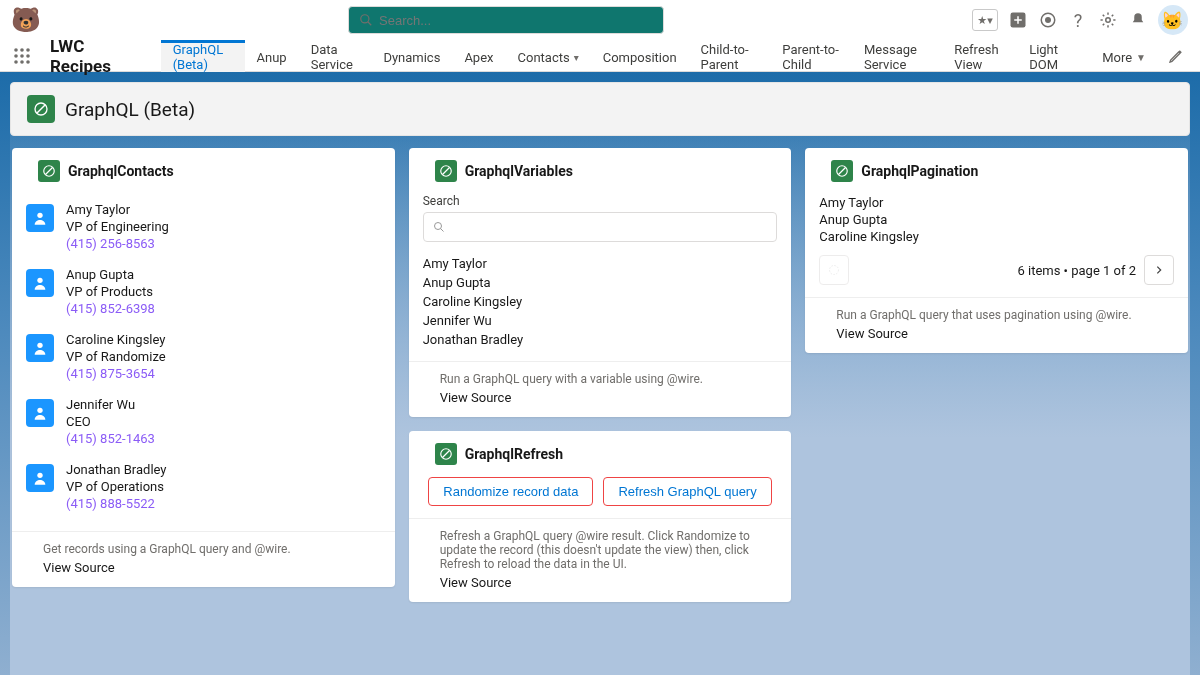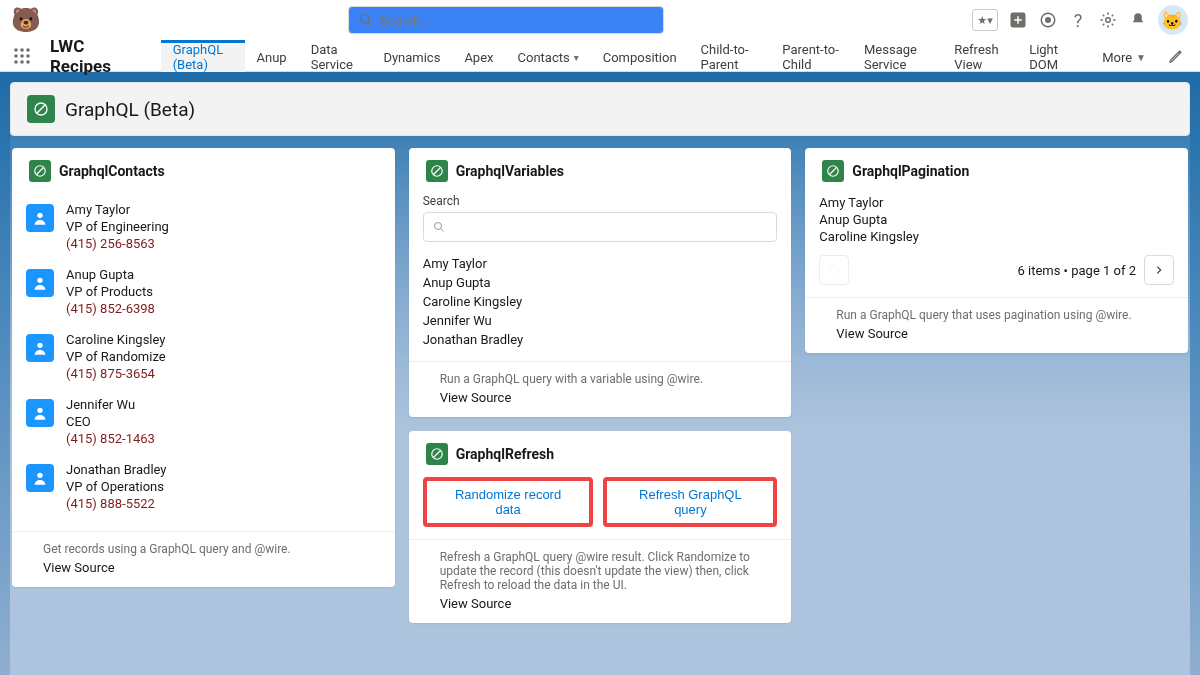--- a/index.html
+++ b/index.html
@@ -2,21 +2,21 @@
 <html><head>
 <meta charset="utf-8">
 <style>
 * { box-sizing: border-box; margin: 0; padding: 0; }
 body { font-family: -apple-system, BlinkMacSystemFont, "Segoe UI", Roboto, Helvetica, Arial, sans-serif; font-size: 13px; color: #181818; background: #fff; width: 1200px; height: 675px; overflow: hidden; }
 
 
 .top-header { height: 40px; display: flex; align-items: center; padding: 0 12px; gap: 8px; }
 .logo-icon { width: 28px; height: 28px; display: flex; align-items: center; justify-content: center; font-size: 24px; }
 .search-wrap { flex: 1; display: flex; justify-content: center; }
-.search-box { width: 316px; height: 28px; border: 1px solid #dddbda; border-radius: 4px; display: flex; align-items: center; padding: 0 10px; gap: 6px; color: #706e6b; background: #3b82f6; }
+.search-box { width: 316px; height: 28px; border: 1px solid #dddbda; border-radius: 4px; display: flex; align-items: center; padding: 0 10px; gap: 6px; color: #706e6b; background: #0f766e; }
 .search-box input { border: none; outline: none; flex: 1; font-size: 13px; background: transparent; }
 .header-actions { display: flex; align-items: center; gap: 10px; }
 .hicon { width: 20px; height: 20px; display: flex; align-items: center; justify-content: center; color: #706e6b; cursor: pointer; }
 .hicon.box { border: 1px solid #c9c9c9; border-radius: 3px; width: 26px; height: 22px; font-size: 11px; }
 .avatar { width: 30px; height: 30px; border-radius: 50%; background: #d6e8f7; display: flex; align-items: center; justify-content: center; font-size: 18px; }
 
 
 .nav-bar { height: 32px; border-bottom: 1px solid #dddbda; display: flex; align-items: center; padding: 0 12px; gap: 8px; }
 .waffle-icon { width: 24px; height: 24px; display: flex; align-items: center; justify-content: center; margin-right: 10px; cursor: pointer; }
 .app-name { font-weight: 700; font-size: 17px; margin-right: 20px; }
@@ -34,45 +34,45 @@
 .page-header { background: #f3f3f3; border: 1px solid #e5e5e5; border-radius: 4px; margin: 0 0 12px 0; padding: 12px 16px; display: flex; align-items: center; gap: 10px; }
 .page-icon { width: 28px; height: 28px; background: #2e844a; border-radius: 4px; display: flex; align-items: center; justify-content: center; color: #fff; }
 .page-title { font-size: 19px; font-weight: 400; color: #181818; }
 
 
 .grid { display: flex; gap: 14px; padding: 0 2px; }
 .col { flex: 1; display: flex; flex-direction: column; gap: 14px; }
 
 
 .card { background: #fff; border-radius: 4px; box-shadow: 0 1px 2px rgba(0,0,0,0.08); overflow: hidden; }
-.card-header { display: flex; align-items: center; gap: 8px; padding: 12px 17px 8px; }
+.card-header { display: flex; align-items: center; gap: 8px; padding: 12px 26px 8px; }
 .card-icon { width: 22px; height: 22px; background: #2e844a; border-radius: 3px; display: flex; align-items: center; justify-content: center; color: #fff; }
 .card-title { font-weight: 700; font-size: 14px; }
 .card-body { padding: 4px 14px 12px; }
 .card-footer { border-top: 1px solid #eee; padding: 10px 31px 12px; }
 .footer-desc { color: #706e6b; font-size: 12px; margin-bottom: 4px; }
 .view-source { font-size: 13px; color: #181818; cursor: pointer; }
 
 
 .contact-row { display: flex; align-items: flex-start; gap: 12px; padding: 8px 0; }
 .contact-avatar { width: 28px; height: 28px; background: #1b96ff; border-radius: 4px; display: flex; align-items: center; justify-content: center; color: #fff; margin-top: 2px; }
 .contact-info { display: flex; flex-direction: column; gap: 2px; font-size: 13px; }
-.contact-phone { color: #7f1d1d; cursor: pointer; }
+.contact-phone { color: #8b5cf6; cursor: pointer; }
 
 
 .field-label { font-size: 12px; color: #3e3e3c; margin-bottom: 4px; }
 .input-wrap { position: relative; margin-bottom: 12px; }
 .input-wrap .sicon { position: absolute; left: 10px; top: 50%; transform: translateY(-50%); color: #999; }
 .text-input { width: 100%; height: 30px; border: 1px solid #dddbda; border-radius: 4px; padding: 0 10px 0 28px; font-size: 13px; }
 .name-list div { padding: 2px 0; }
 
 
 .body-text { font-size: 13px; margin-bottom: 12px; }
 .btn-row { display: flex; gap: 10px; justify-content: center; }
-.btn { border: 4px solid #ef4444; background: #fff; color: #0176d3; padding: 6px 14px; border-radius: 4px; font-size: 13px; cursor: pointer; }
+.btn { border: 1px solid #ef4444; background: #fff; color: #0176d3; padding: 6px 14px; border-radius: 4px; font-size: 13px; cursor: pointer; }
 
 
 .pag-list div { padding: 1px 0; }
 .pag-row { display: flex; align-items: center; gap: 8px; margin-top: 10px; }
 .pag-btn { width: 30px; height: 30px; border: 1px solid #dddbda; border-radius: 4px; background: #fff; display: flex; align-items: center; justify-content: center; cursor: pointer; }
 .pag-btn.disabled { opacity: 0.5; }
 .pag-status { flex: 1; text-align: right; font-size: 13px; }
 
 svg { display: block; }
 .chev { font-size: 10px; color: #706e6b; }

